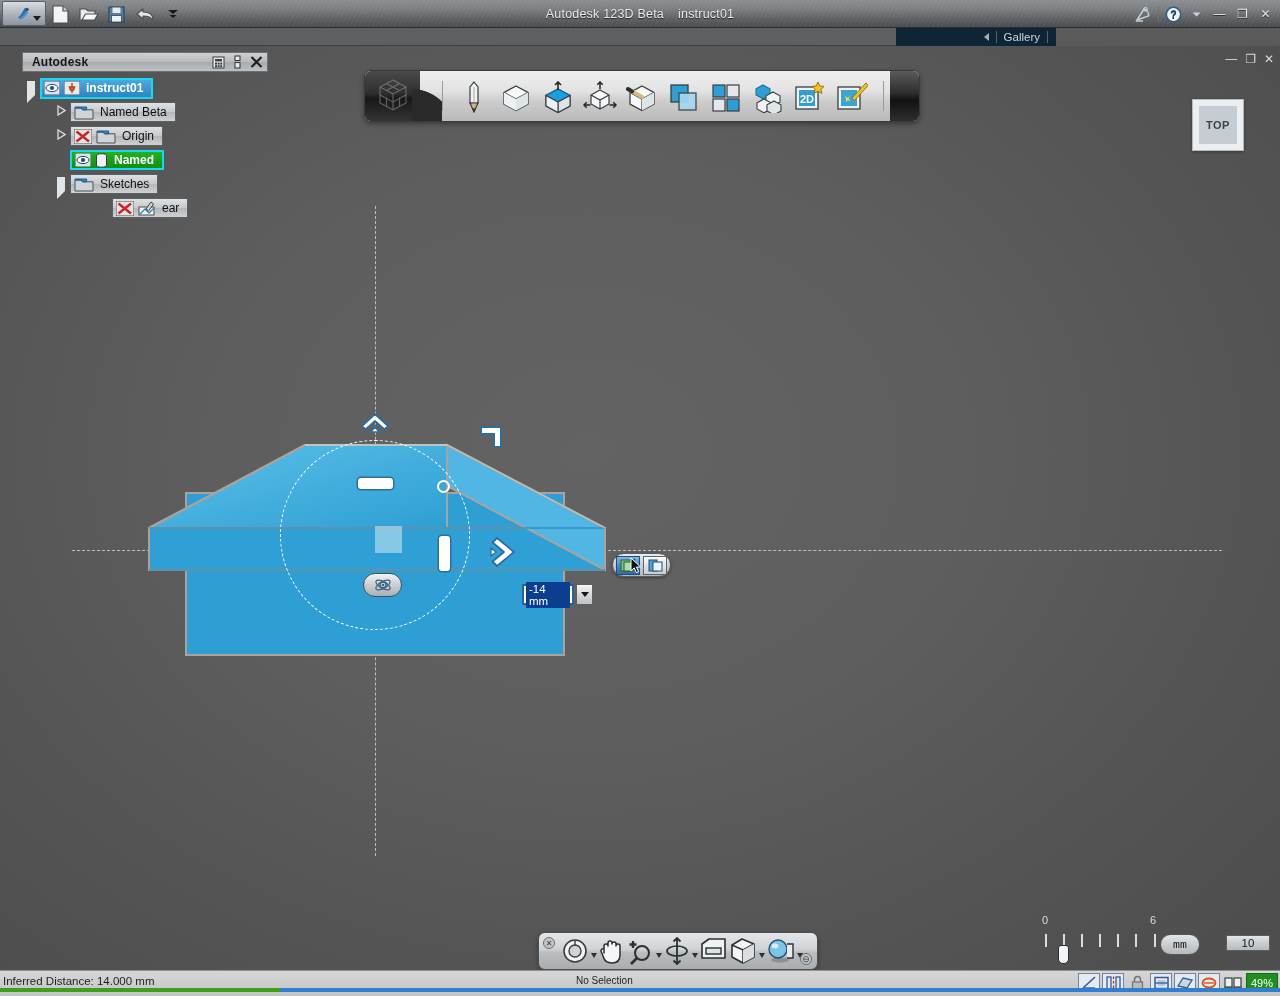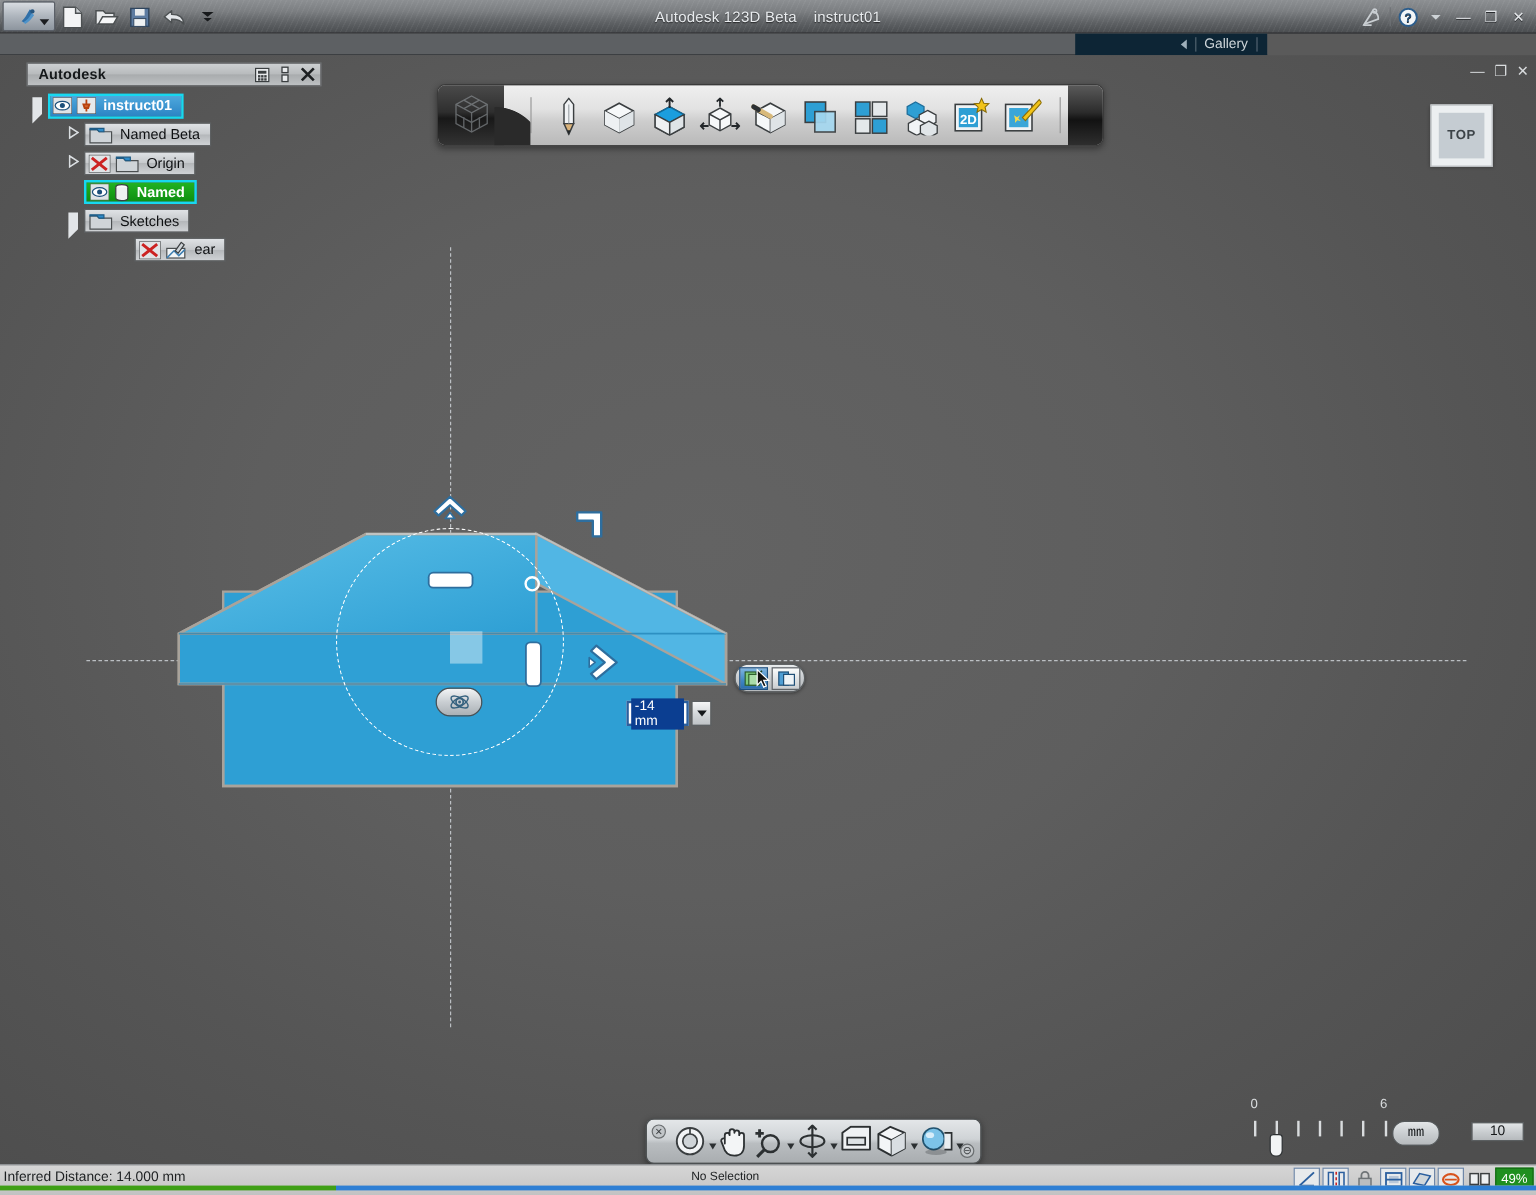--- a/index.html
+++ b/index.html
@@ -118,21 +118,21 @@
     width: 48px; height: 100%; margin-left: auto;
     background: linear-gradient(180deg,#5a5a5a 0%,#2c2c2c 45%,#121212 58%,#2e2e2e 100%);
     border-radius: 0 6px 6px 0;
   }
   .tb-items { display: flex; align-items: center; gap: 8px; padding-left: 16px; }
   .tb-div { width: 1px; height: 30px; background: #9a9a9a; margin: 0 6px; }
   .tbi { width: 34px; height: 34px; display: flex; align-items: flex-end; justify-content: center; }
 
   
   .viewcube {
-    position: absolute; right: 36px; top: 41px; width: 52px; height: 52px;
+    position: absolute; right: 36px; top: 53px; width: 52px; height: 52px;
     background: #eceff1; border: 1px solid #b6babd;
     display: flex; align-items: center; justify-content: center;
     box-shadow: 0 1px 3px rgba(0,0,0,.3);
   }
   .viewcube .face {
     width: 38px; height: 38px; background: #c5ccd2;
     display: flex; align-items: center; justify-content: center;
     font-size: 11px; font-weight: bold; color: #3c4348; letter-spacing: .5px;
   }
 

